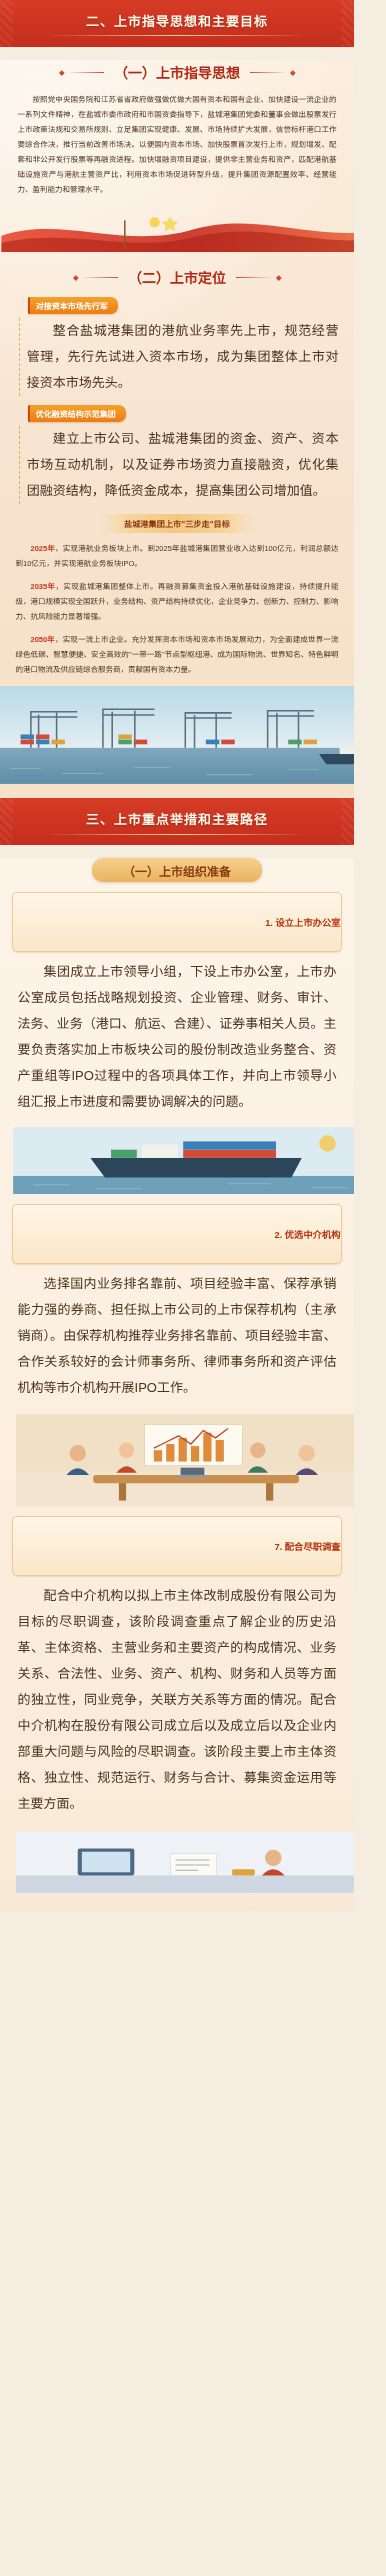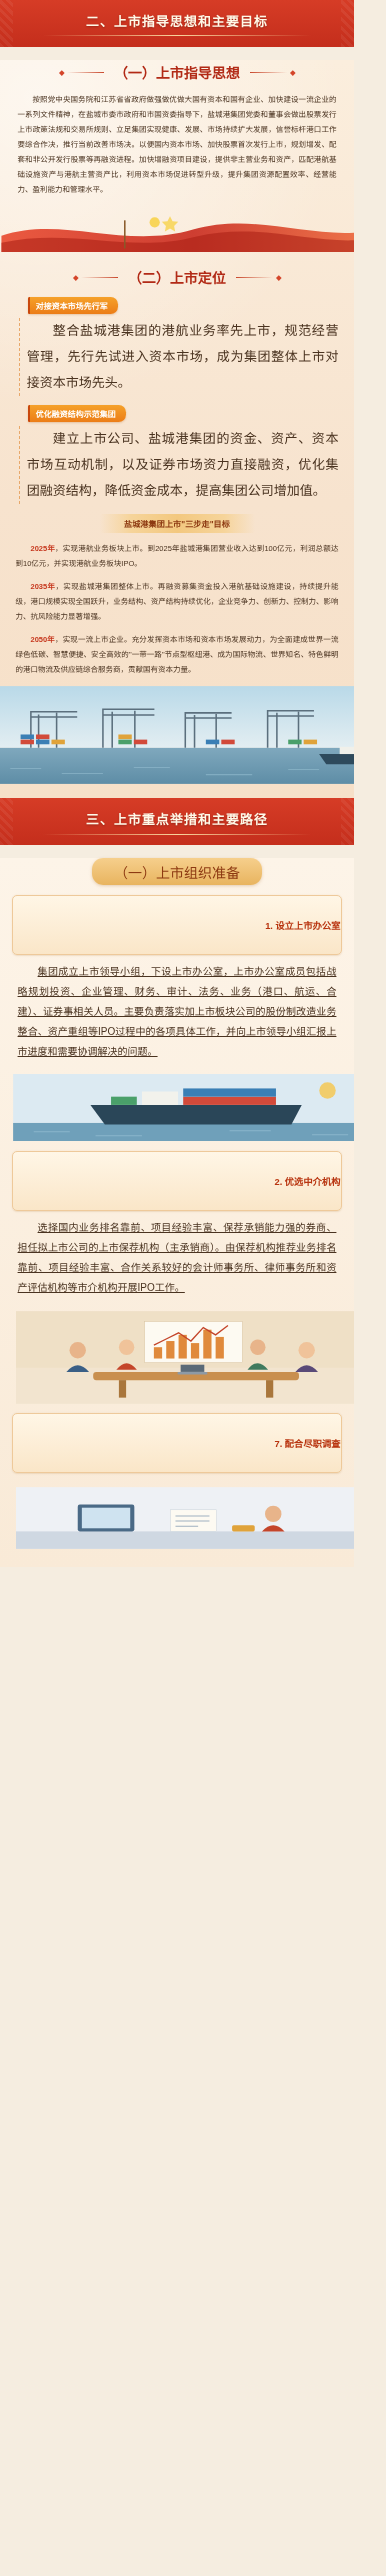--- a/index.html
+++ b/index.html
@@ -90,21 +90,21 @@
   .gold-head {
     margin: 13.4px auto 9.3px;
     width: 170px;
     text-align: center;
     background: linear-gradient(180deg, #f6cf8c 0%, #e8b45f 100%);
     border-radius: 11.3px;
     padding: 3.6px 0;
     box-shadow: 0 1px 3.1px rgba(160,90,20,.25);
   }
   .gold-head span {
-    font-size: 14px; font-weight: normal; color: #8d3a12;
+    font-size: 12px; font-weight: bold; color: #8d3a12;
   }
 
   
   .para {
     margin: 0 17.5px 8.2px;
     font-size: 7.5px;
     line-height: 2.0;
     text-indent: 2em;
     text-align: justify;
     color: #4a3320;
@@ -157,22 +157,22 @@
   .num-head {
     text-align: right;
     background: linear-gradient(180deg, #fff6e6 0%, #fae6c8 100%);
     border: 0.5px solid #eec99a;
     border-radius: 5px;
     padding: 22px 0;
     font-size: 9.3px; font-weight: bold; color: #b8340f;
     box-shadow: 0 0.5px 1.5px rgba(180,120,50,.18);
   }
   .num-body {
-    font-size: 10px; line-height: 2.0; text-indent: 2em;
-    text-align: justify; color: #4a3320; padding: 7.2px 5.2px 0; text-decoration: underline;
+    font-size: 13px; line-height: 2.0; text-indent: 2em;
+    text-align: justify; color: #4a3320; padding: 7.2px 5.2px 0;
   }
 
   
   .illus { margin: 5.2px auto 9.3px; display: block; }
   .illus-port { width: 386px; height: 98px; }
   .illus-ship { width: 361px; height: 67px; margin: 3.1px 13px 7.2px; }
   .illus-meet { width: 355px; height: 93px; margin: 4.1px 15.5px 7.2px; }
   .illus-desk { width: 355px; height: 62px; margin: 4.1px 15.5px 0; }
 
   
@@ -366,20 +366,21 @@
           <path d="M543 118 q22 -26 44 0z" fill="#5a4a78"></path>
       </g>
 
       <rect x="320" y="104" width="46" height="14" fill="#5a6a78"></rect>
       <rect x="314" y="118" width="58" height="5" rx="2" fill="#8d9aa6"></rect>
     </svg>
 
     
     <div class="num-card">
       <div class="num-head">7. 配合尽职调查</div>
+      <div class="num-body">配合中介机构以拟上市主体改制成股份有限公司为目标的尽职调查，该阶段调查重点了解企业的历史沿革、主体资格、主营业务和主要资产的构成情况、业务关系、合法性、业务、资产、机构、财务和人员等方面的独立性，同业竞争，关联方关系等方面的情况。配合中介机构在股份有限公司成立后以及成立后以及企业内部重大问题与风险的尽职调查。该阶段主要上市主体资格、独立性、规范运行、财务与合计、募集资金运用等主要方面。</div>
     </div>
 
     
     <svg class="illus-desk" viewBox="0 0 690 120">
       <rect width="690" height="120" fill="#eef1f5"></rect>
       <rect x="0" y="86" width="690" height="34" fill="#cfd8e2"></rect>
       <rect x="120" y="34" width="110" height="52" rx="4" fill="#4a6a86"></rect>
       <rect x="128" y="40" width="94" height="40" fill="#cfe3f0"></rect>
       <rect x="300" y="44" width="90" height="42" fill="#fdfaf2" stroke="#c8d2dc"></rect>
       <g stroke="#9fb0c0" stroke-width="2">

